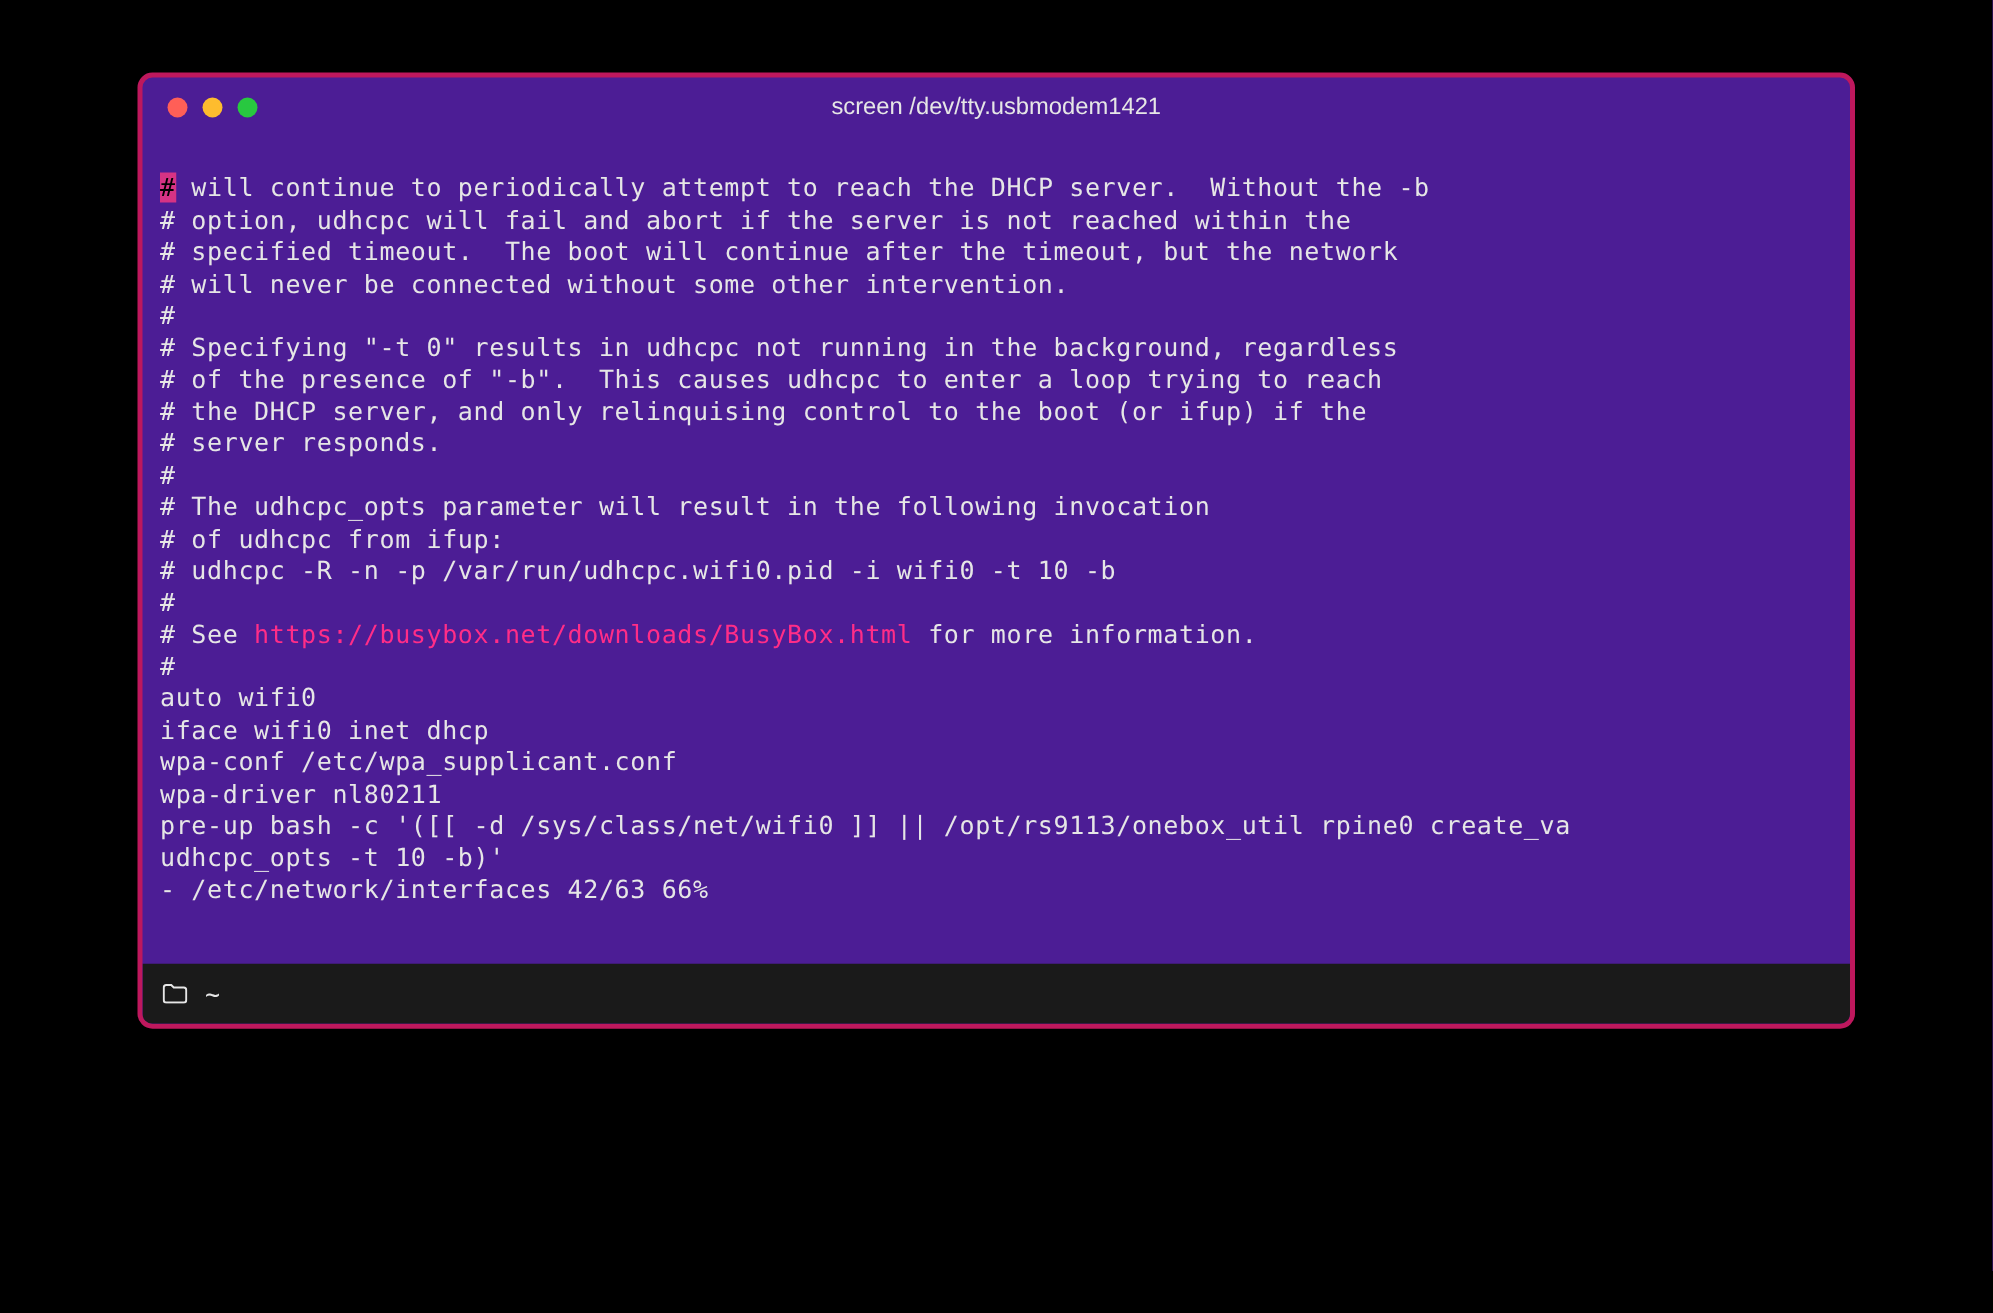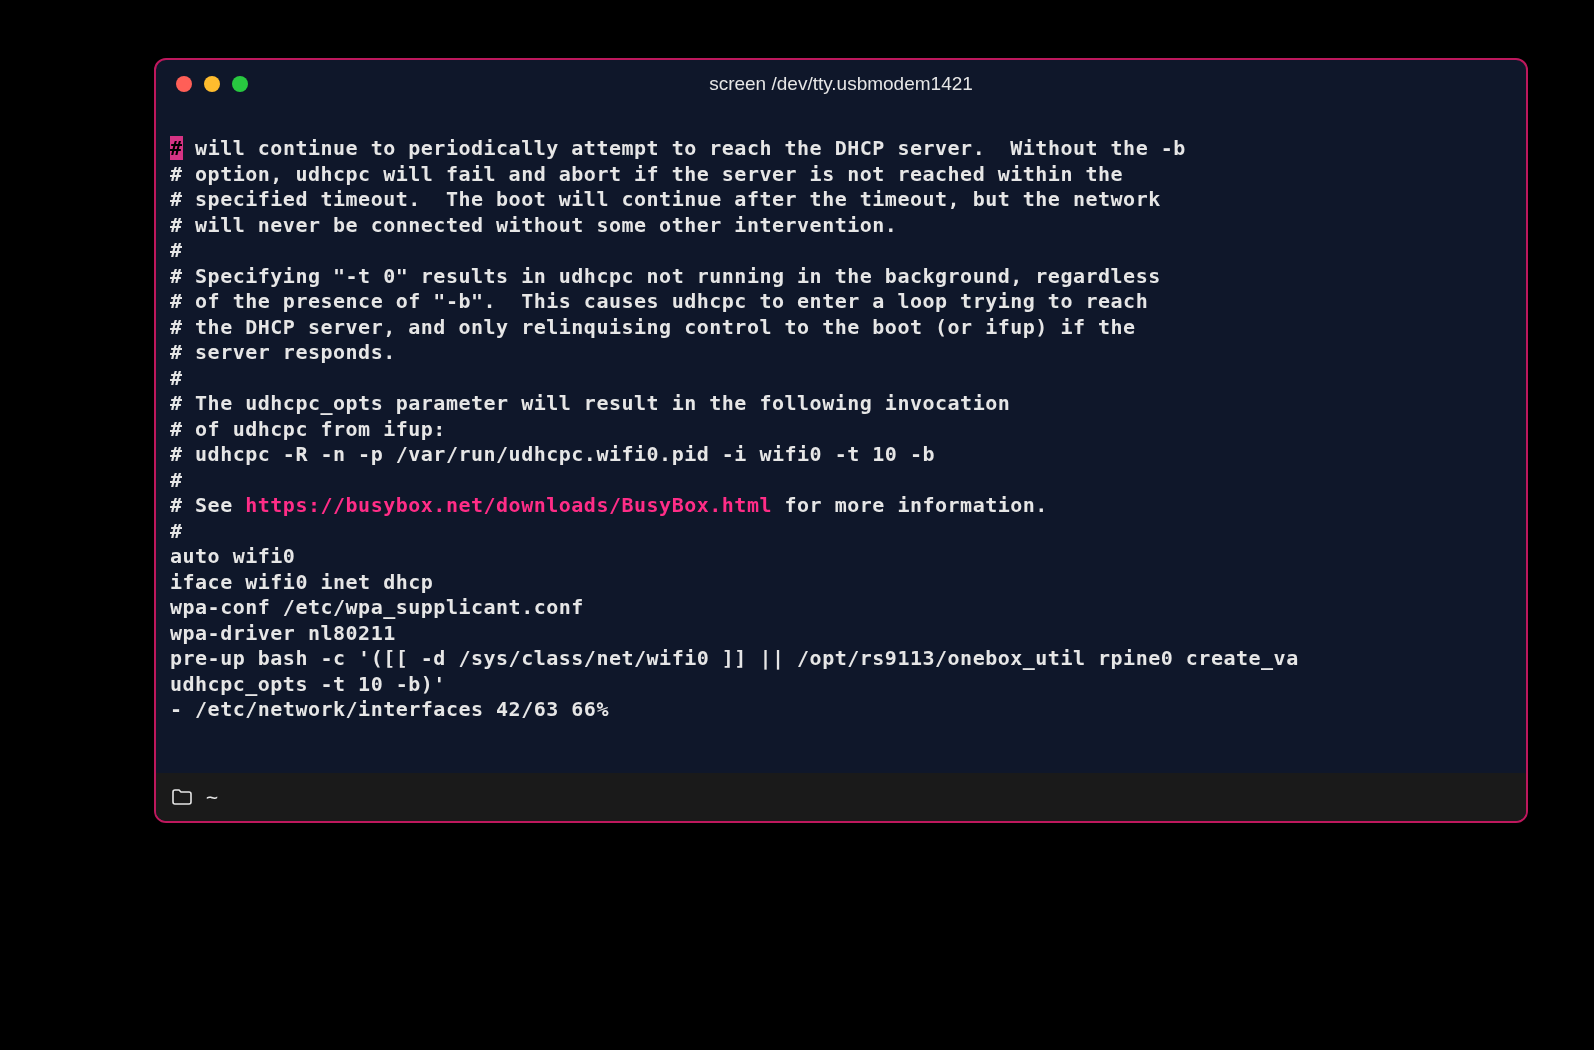--- a/index.html
+++ b/index.html
@@ -9,27 +9,26 @@
       height: 1050px;
       position: relative;
       font-family: "SF Mono", "Menlo", "Monaco", "Consolas", monospace;
     }
     .terminal-window {
       position: absolute;
       left: 110px;
       top: 58px;
       width: 1374px;
       height: 765px;
-      background: #0f172a;
-      border: 2px solid #be185d;
+      background: #4c1d95;
+      border: 4px solid #be185d;
       border-radius: 12px;
       overflow: hidden;
       display: flex;
       flex-direction: column;
-      margin-left: 44px;
     }
     .title-bar {
       height: 48px;
       display: flex;
       align-items: center;
       padding-left: 20px;
       position: relative;
       flex-shrink: 0;
     }
     .traffic-lights {
@@ -59,21 +58,21 @@
     .terminal-body {
       flex: 1;
       padding: 28px 14px 0 14px;
       color: #e6e6e6;
       font-size: 20px;
       line-height: 25.5px;
       white-space: pre;
       overflow: hidden;
       letter-spacing: 0.5px;
     }
-    .line { display: block; font-weight: bold; }
+    .line { display: block; }
     .cursor-block {
       background: #d63384;
       color: #000000;
     }
     .link-pink {
       color: #ff2d87;
     }
     .status-bar {
       height: 48px;
       background: #1a1a1a;

